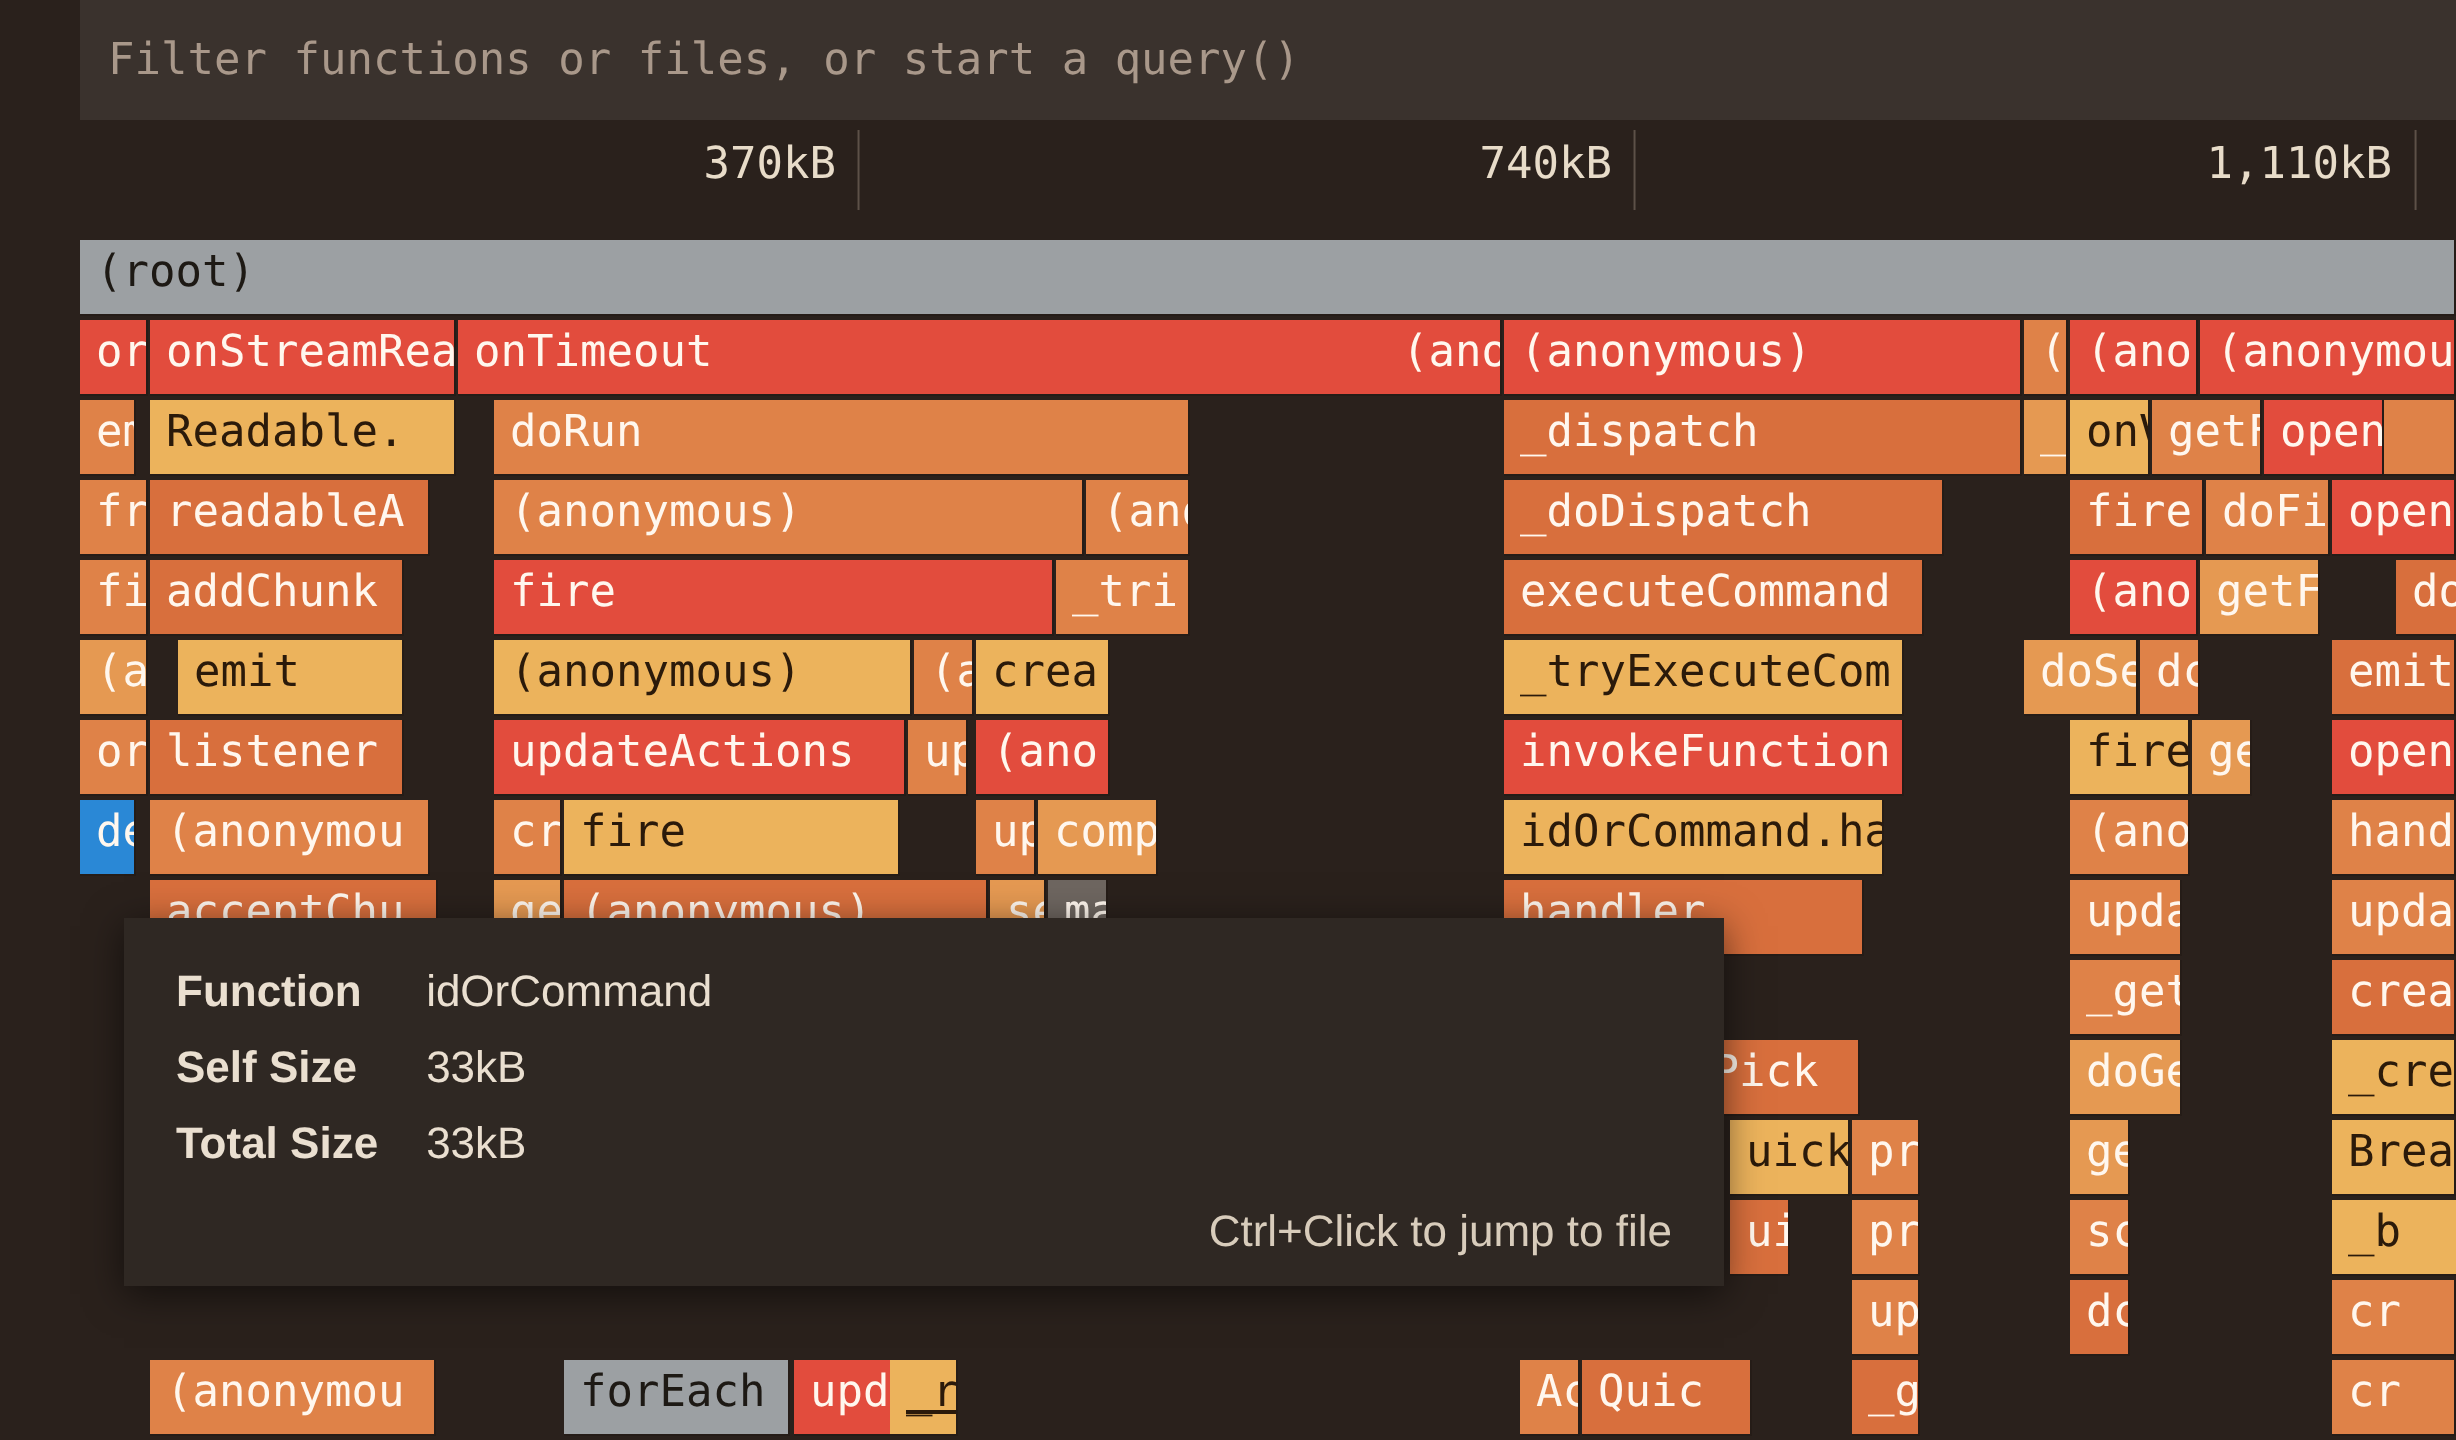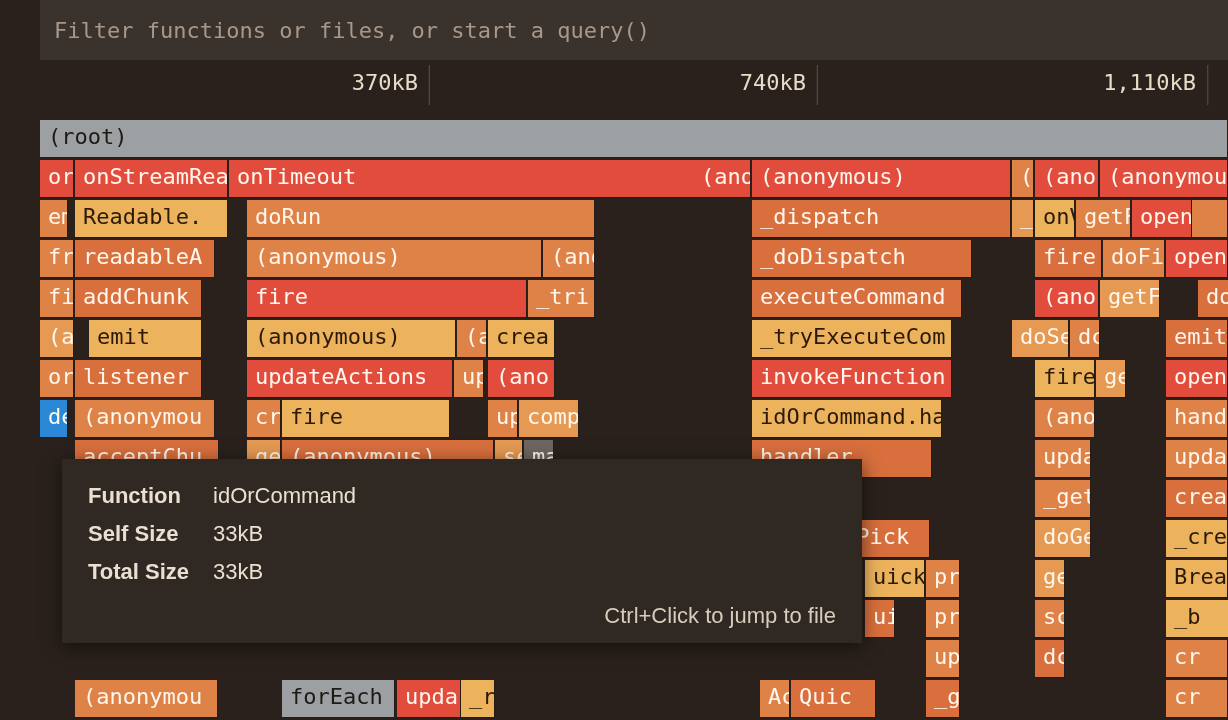--- a/index.html
+++ b/index.html
@@ -227,21 +227,21 @@
     </div>
     <div class="row" style="top: 520px;">
       <div class="cell c-or2" style="left: 886px; width: 34px;">up</div>
       <div class="cell c-or1" style="left: 995px; width: 30px;">dc</div>
       <div class="cell c-or2" style="left: 1126px; width: 62px;">cr</div>
     </div>
     <div class="row" style="top: 560px;">
       <div class="cell c-or2" style="left: 35px; width: 143px;">(anonymou</div>
       <div class="cell c-gray" style="left: 242px; width: 113px;">forEach</div>
       <div class="cell c-hot" style="left: 357px; width: 64px;">upda</div>
-      <div class="cell c-amb" style="left: 421px; width: 34px;">_r</div>
+      <div class="cell c-amb" style="left: 405px; width: 34px; text-decoration: underline;">_r</div>
       <div class="cell c-or2" style="left: 720px; width: 30px;">Ac</div>
       <div class="cell c-or1" style="left: 751px; width: 85px;">Quic</div>
       <div class="cell c-or1" style="left: 886px; width: 34px;">_g</div>
       <div class="cell c-or2" style="left: 1126px; width: 62px;">cr</div>
     </div>
   </div>
 
 <div class="tooltip">
   <table>
     <tbody>

